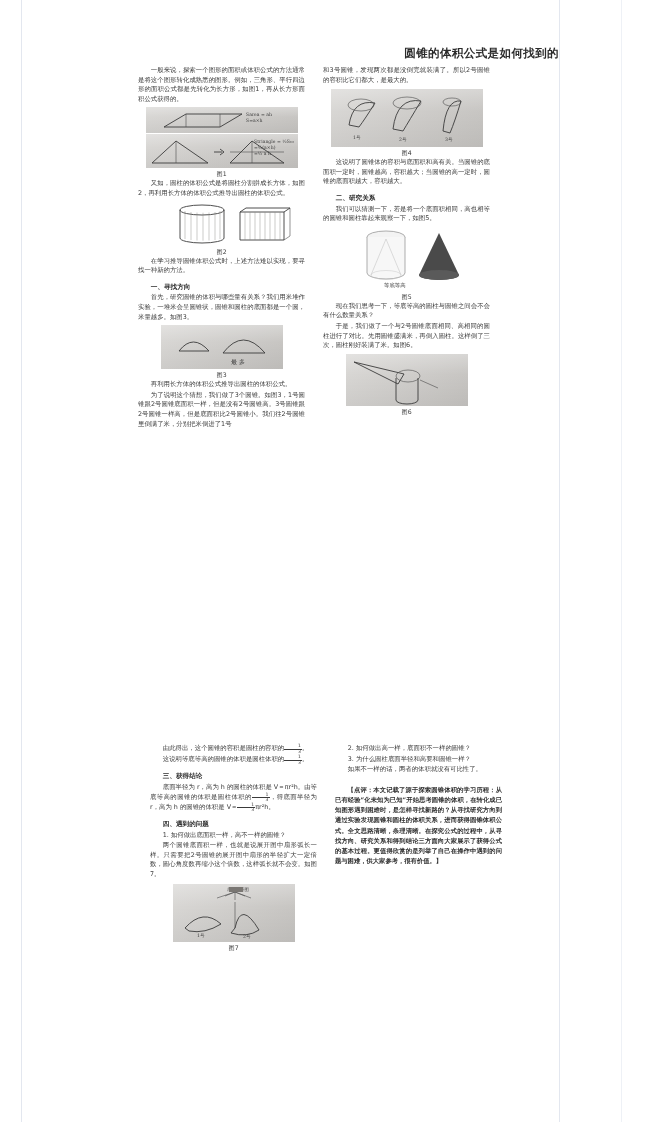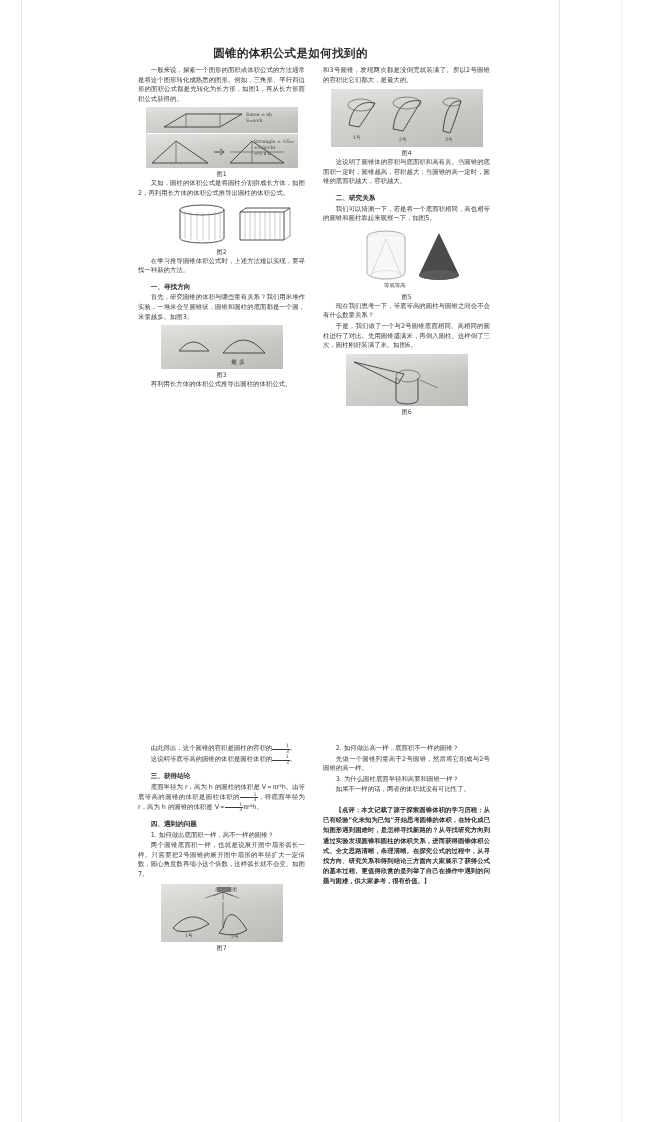--- a/index.html
+++ b/index.html
@@ -36,36 +36,36 @@
   .sheet {
     position: absolute;
     left: 22px;
     width: 537px;
     background: #ffffff;
   }
   .sheet.one { top: 0px;   height: 636px; }
   .sheet.two { top: 636px; height: 486px; }
 
   .doc-title {
-    text-align: center;
+    text-align: right;
     font-size: 11.5px;
     font-weight: bold;
     color: #2b2b2b;
     letter-spacing: 0.4px;
     margin: 46px 0 0 0;
     font-family: "DejaVu Sans", "Liberation Sans", sans-serif;
   }
 
   .cols {
     position: absolute;
     display: flex;
     gap: 18px;
   }
   .cols.p1 { left: 138px; top: 66px; width: 352px; }
-  .cols.p2 { left: 138px; top: 744px; width: 352px; }
+  .cols.p2 { left: 150px; top: 744px; width: 352px; }
 
   .col {
     width: 167px;
     box-sizing: border-box;
   }
 
   p.body {
     margin: 0 0 1px 0;
     font-size: 6.4px;
     line-height: 9.6px;
@@ -213,20 +213,21 @@
         <svg viewBox="0 0 122 44" width="122" height="44" aria-hidden="true">
           <path class="sketch" d="M18 26 Q32 8 48 26 Z" fill="#6f6c68"></path>
           <path class="sketch" d="M62 28 Q82 2 104 28 Z" fill="#6f6c68"></path>
           <text class="hand" x="70" y="39" style="font-size:6px;">最   多</text>
         </svg>
       </div>
       <div class="fig-cap">图3</div>
 
       <p class="body">再利用长方体的体积公式推导出圆柱的体积公式。</p>
 
+      <p class="body">为了说明这个猜想，我们做了3个圆锥。如图3，1号圆锥跟2号圆锥底面积一样，但是没有2号圆锥高。3号圆锥跟2号圆锥一样高，但是底面积比2号圆锥小。我们往2号圆锥里倒满了米，分别把米倒进了1号</p>
     </div>
 
     <div class="col">
 
       <p class="body noindent">和3号圆锥，发现两次都是没倒完就装满了。所以2号圆锥的容积比它们都大，是最大的。</p>
 
       <div class="figbox" style="width:152px;height:58px;margin-top:4px;">
         <div class="grain"></div>
         <svg viewBox="0 0 152 58" width="152" height="58" aria-hidden="true">
           <path class="sketch" d="M18 36 Q22 10 44 14 Q34 30 28 38 Z"></path>
@@ -322,21 +323,20 @@
           <text class="hand" x="70" y="54">2号</text>
         </svg>
       </div>
       <div class="fig-cap">图7</div>
     </div>
 
     <div class="col">
 
       <p class="body">2. 如何做出高一样，底面积不一样的圆锥？</p>
 
-      <p class="body">先做一个圆锥列量高于2号圆锥，然后将它削成与2号圆锥的高一样。</p>
 
       <p class="body">3. 为什么圆柱底面半径和高要和圆锥一样？</p>
 
       <p class="body">如果不一样的话，两者的体积就没有可比性了。</p>
 
       <p class="comment">【点评：本文记载了源于探索圆锥体积的学习历程：从已有经验“化未知为已知”开始思考圆锥的体积，在转化成已知图形遇到困难时，是怎样寻找新路的？从寻找研究方向到通过实验发现圆锥和圆柱的体积关系，进而获得圆锥体积公式。全文思路清晰，条理清晰。在探究公式的过程中，从寻找方向、研究关系和得到结论三方面向大家展示了获得公式的基本过程。更值得欣赏的是列举了自己在操作中遇到的问题与困难，供大家参考，很有价值。】</p>
     </div>
   </div>
 
 </div>

